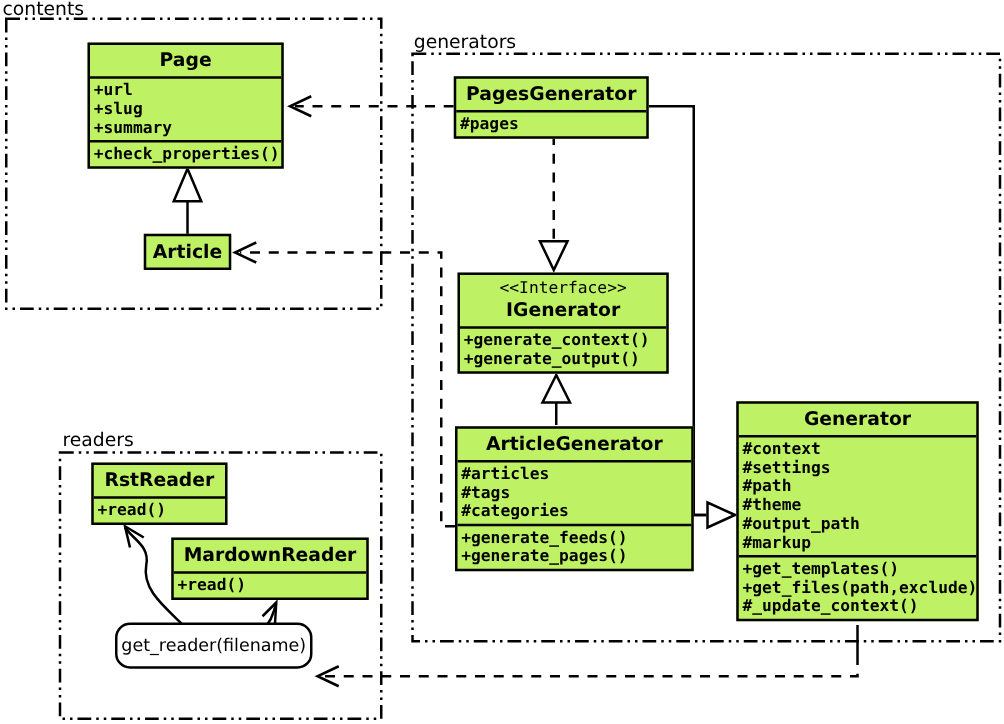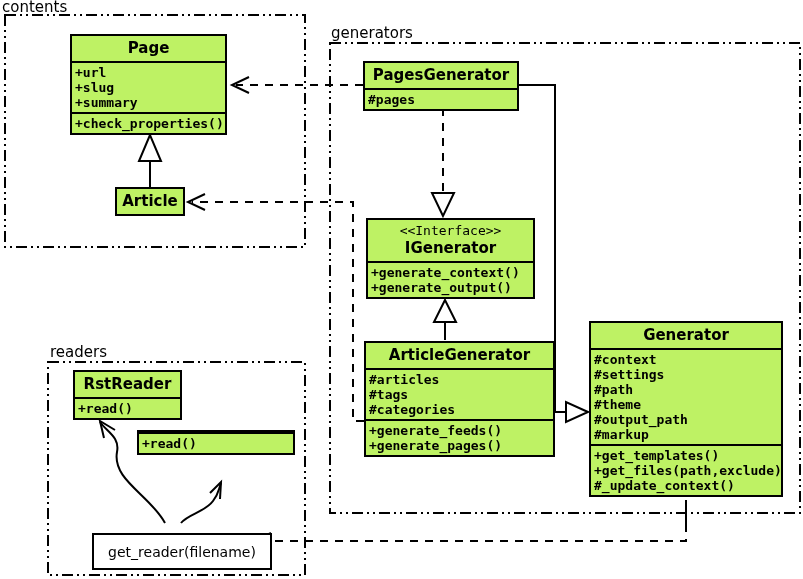--- a/index.html
+++ b/index.html
@@ -188,22 +188,23 @@
   </div>
 
   <div class="uml" style="left:73px;top:370px;width:109px;">
     <div class="title">RstReader</div>
     <div class="sect">
       <div class="row">+read()</div>
     </div>
   </div>
 
   <div class="uml" style="left:137px;top:430px;width:158px;">
+    <div class="title">MardownReader</div>
     <div class="sect">
       <div class="row">+read()</div>
     </div>
   </div>
 
-  <div class="plainbox" style="left:92px;top:533px;width:180px;height:37px;">
+  <div class="plainbox" style="left:92px;top:498px;width:158px;height:37px;border-radius:12px;">
     <span>get_reader(filename)</span>
   </div>
 
 </div>
 
 </body></html>

